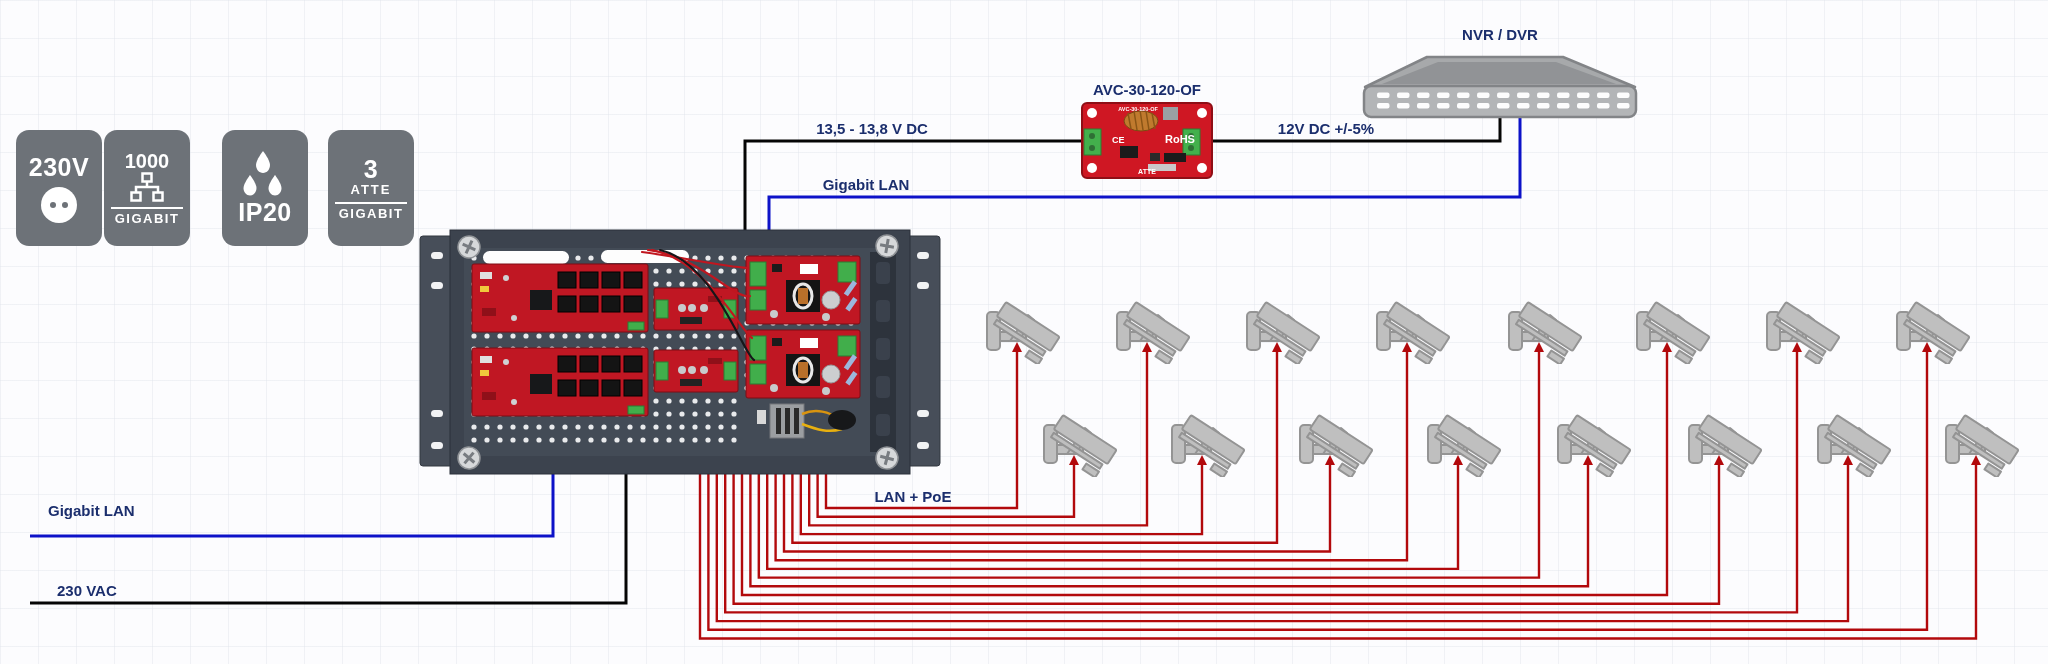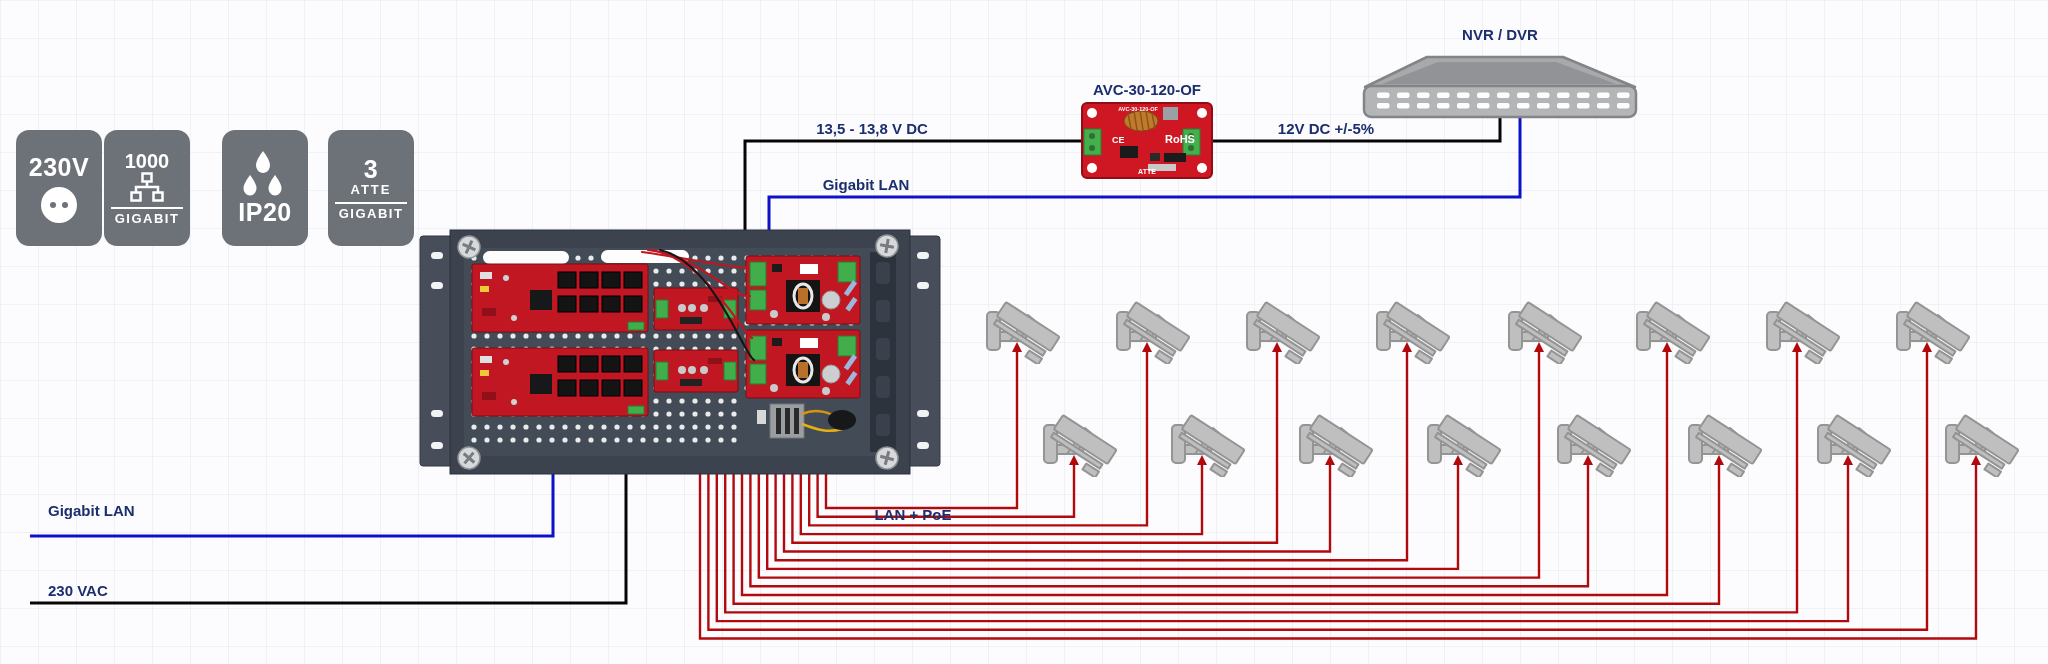--- a/index.html
+++ b/index.html
@@ -710,23 +710,23 @@
         <use href="#cam" x="1815" y="401" width="100" height="76"></use>
         <use href="#cam" x="1943" y="401" width="100" height="76"></use>
       </g>
   </svg>
 
   <div class="lbl center" style="left:1500px;top:27px">NVR / DVR</div>
   <div class="lbl center" style="left:1147px;top:82px">AVC-30-120-OF</div>
   <div class="lbl center" style="left:872px;top:121px">13,5 - 13,8 V DC</div>
   <div class="lbl center" style="left:1326px;top:121px">12V DC +/-5%</div>
   <div class="lbl center" style="left:866px;top:177px">Gigabit LAN</div>
-  <div class="lbl center" style="left:913px;top:507px">LAN + PoE</div>
+  <div class="lbl center" style="left:913px;top:489px">LAN + PoE</div>
   <div class="lbl" style="left:48px;top:503px">Gigabit LAN</div>
-  <div class="lbl" style="left:48px;top:583px">230 VAC</div>
+  <div class="lbl" style="left:57px;top:583px">230 VAC</div>
 
   <div class="badge" style="left:16px">
     <div class="t-xl">230V</div>
     <div class="socket">
       <span class="pin"></span>
         <span class="pin"></span>
     </div>
   </div>
 
   <div class="badge" style="left:104px">

